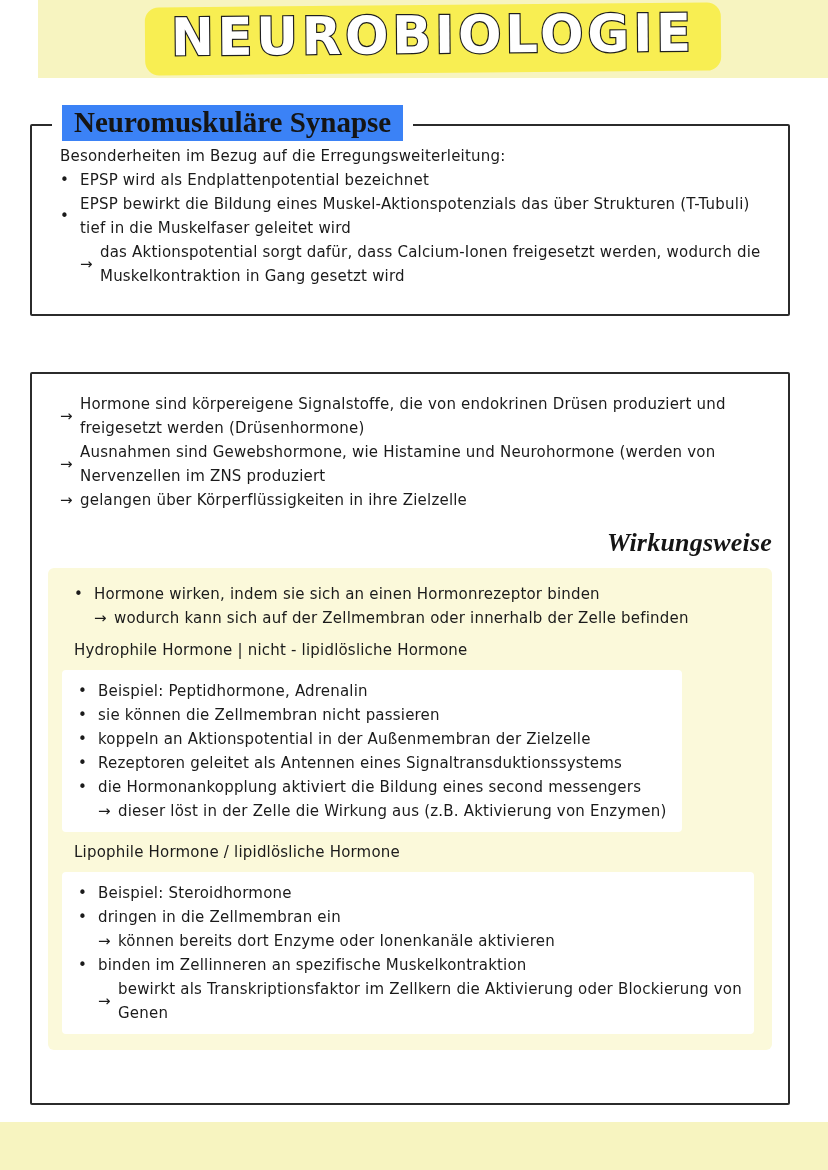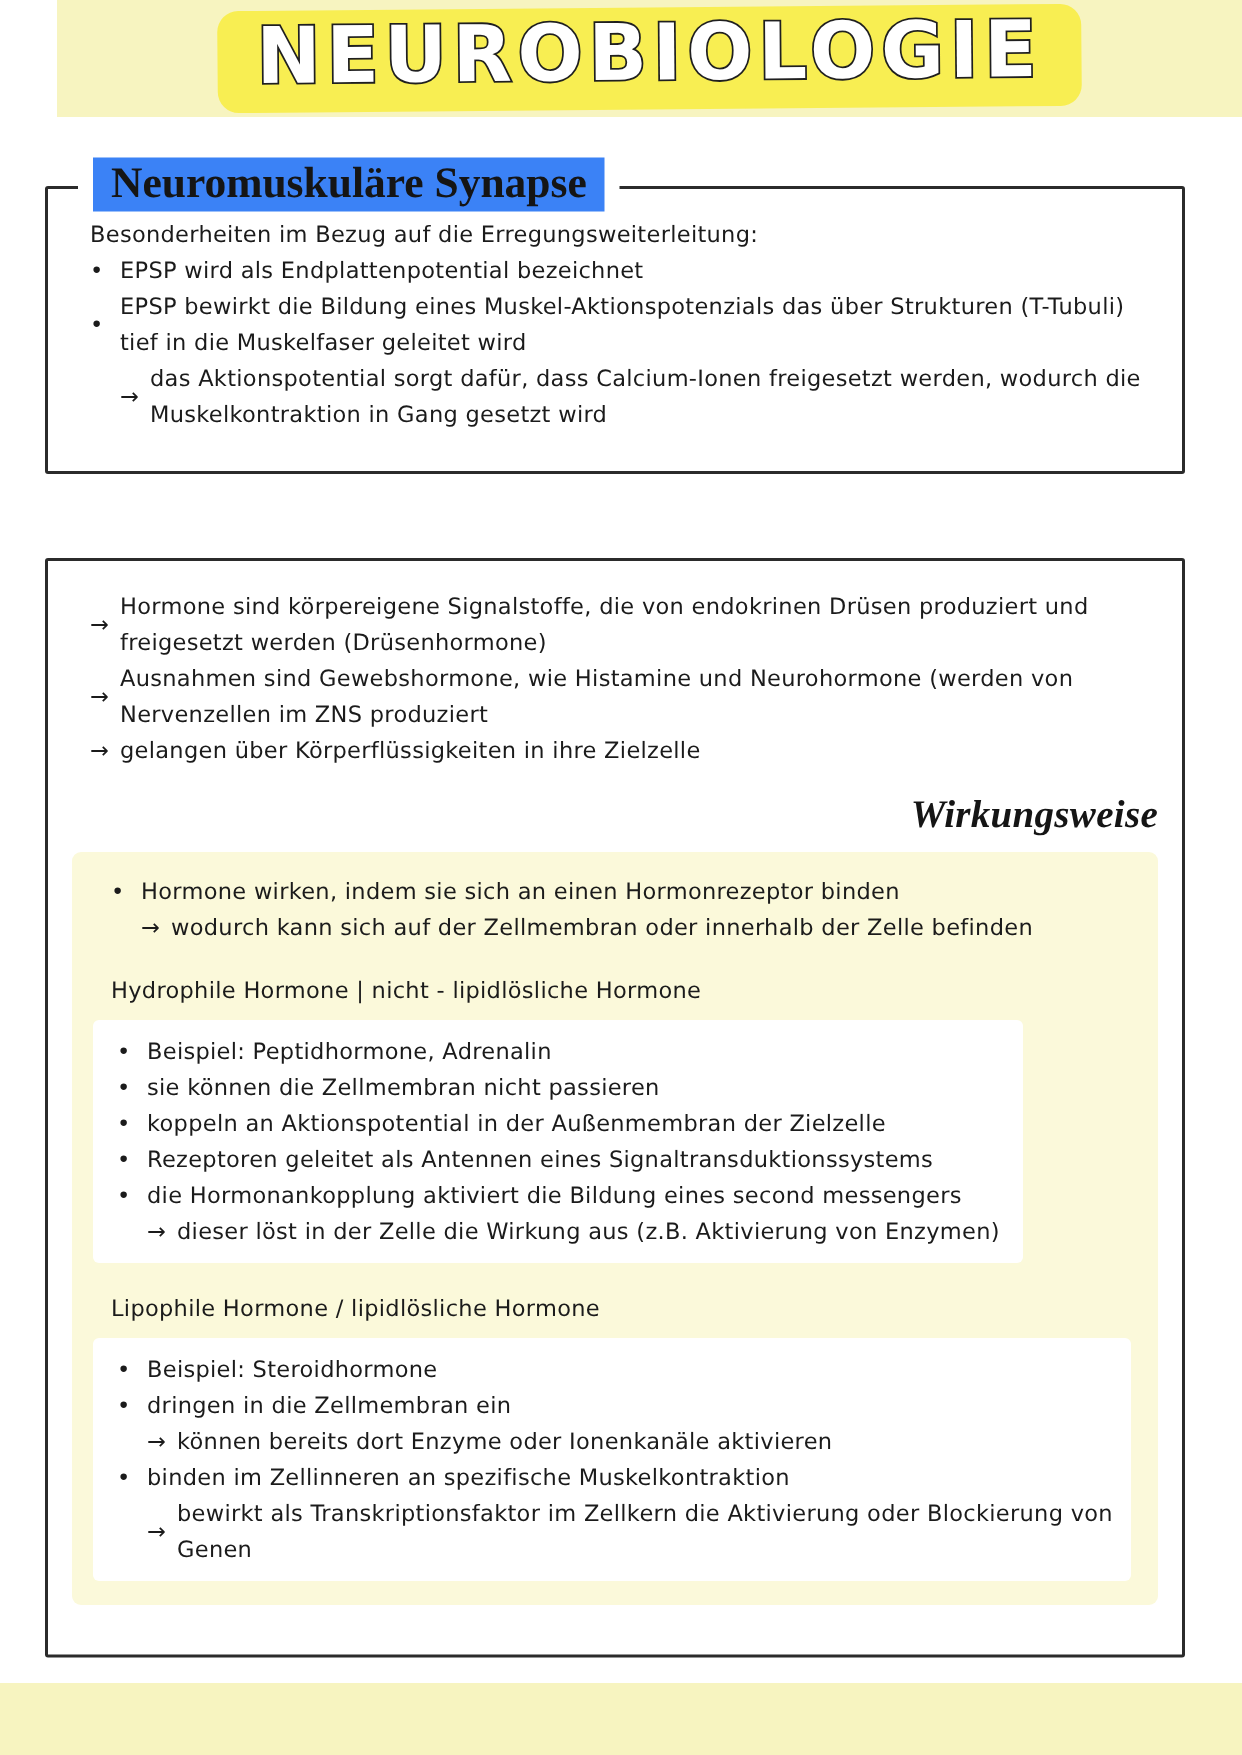--- a/index.html
+++ b/index.html
@@ -60,21 +60,21 @@
   .subhead {
     font-family:"Liberation Serif", serif; font-style:italic; font-weight:bold;
     font-size:26px; color:#151515; margin:16px 0 10px 8px;text-align:right;
   }
 
   
   .panel {
     margin:2px 0 0 0; background:#fbf9da; border-radius:6px;
     padding:14px 18px 16px 14px;
   }
-  .group-title { padding-left:12px; line-height:24px; margin-top:18px; }
+  .group-title { padding-left:12px; line-height:24px; margin-top:8px; }
   .white-card { background:#ffffff; border-radius:4px; margin-top:8px; padding:9px 10px 9px 4px; }
   .white-card.narrow { width:620px; }
 </style>
 </head>
 <body>
 
 <div class="page">
 
   <div class="band-top">
     <span class="title-hl">

